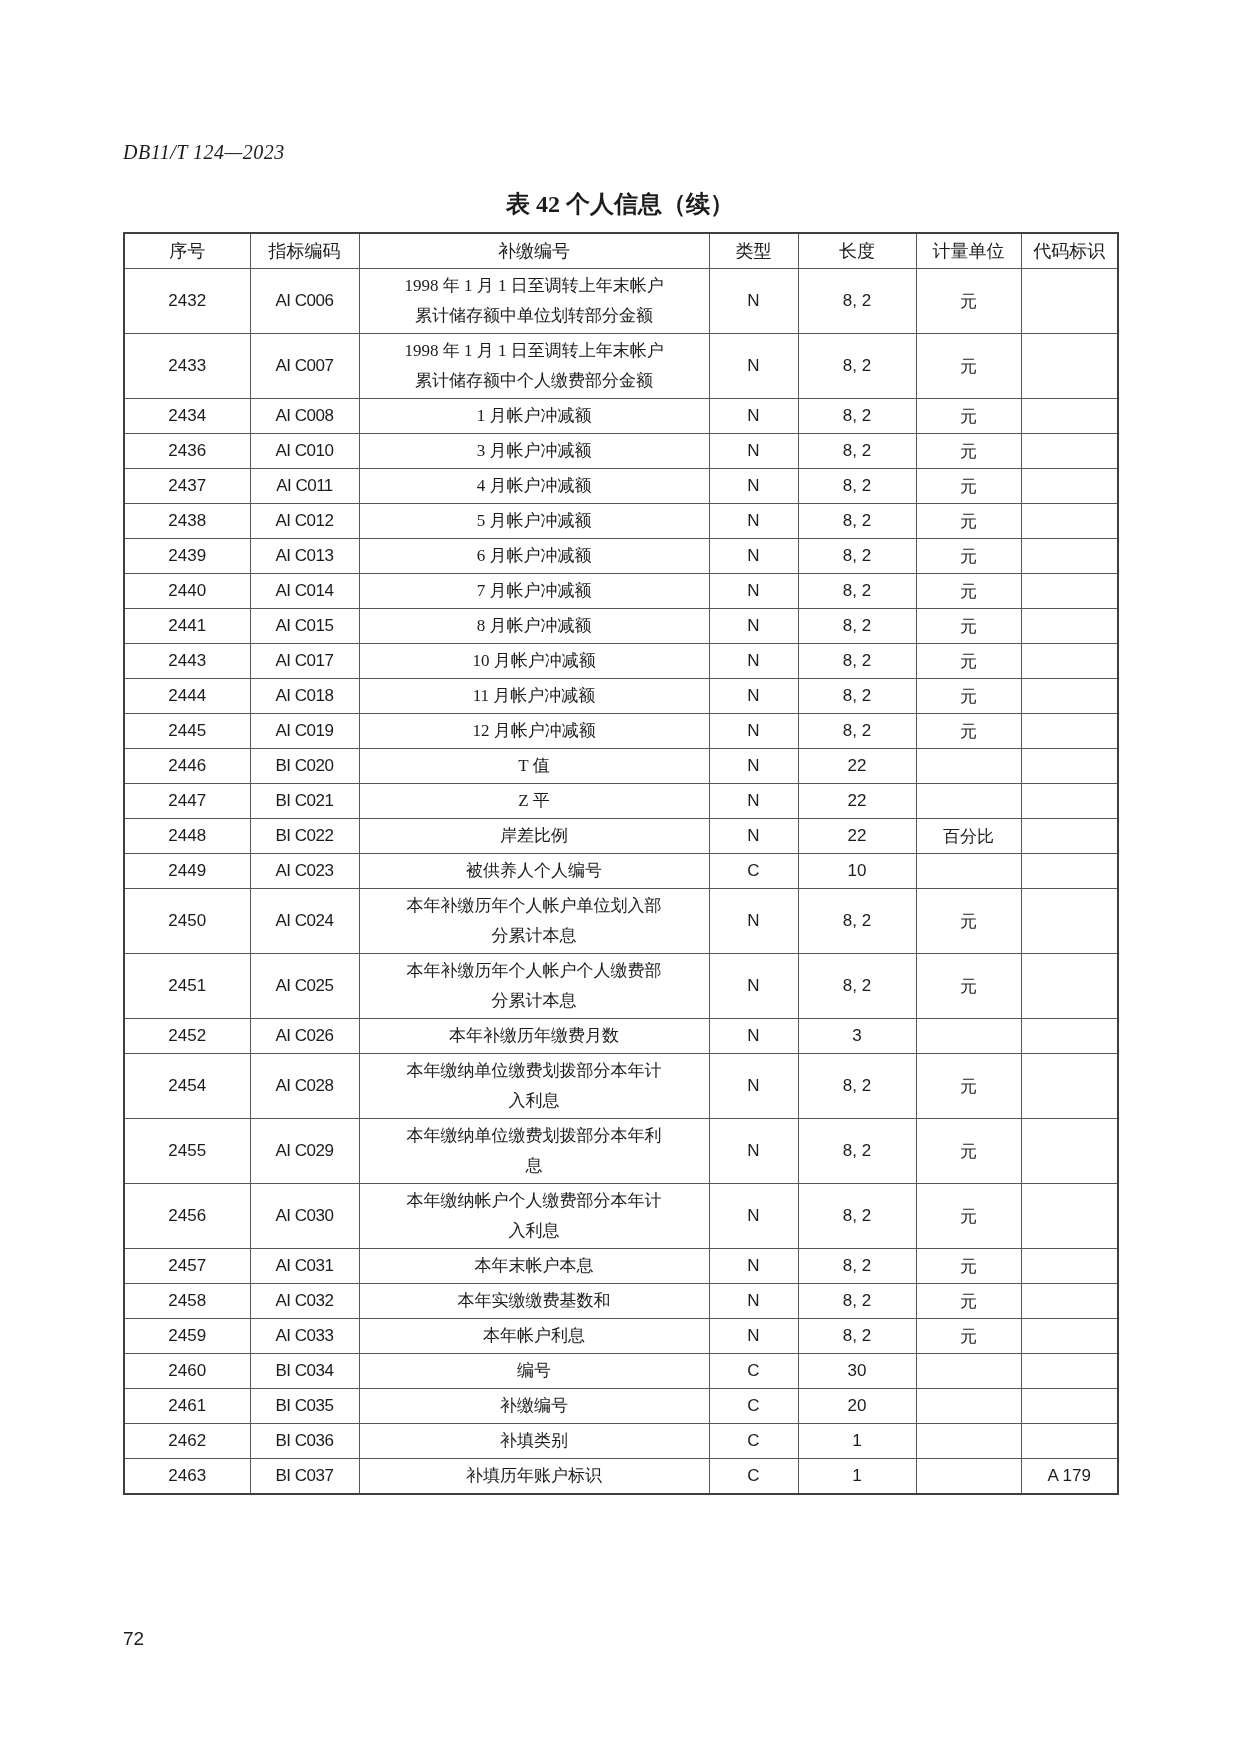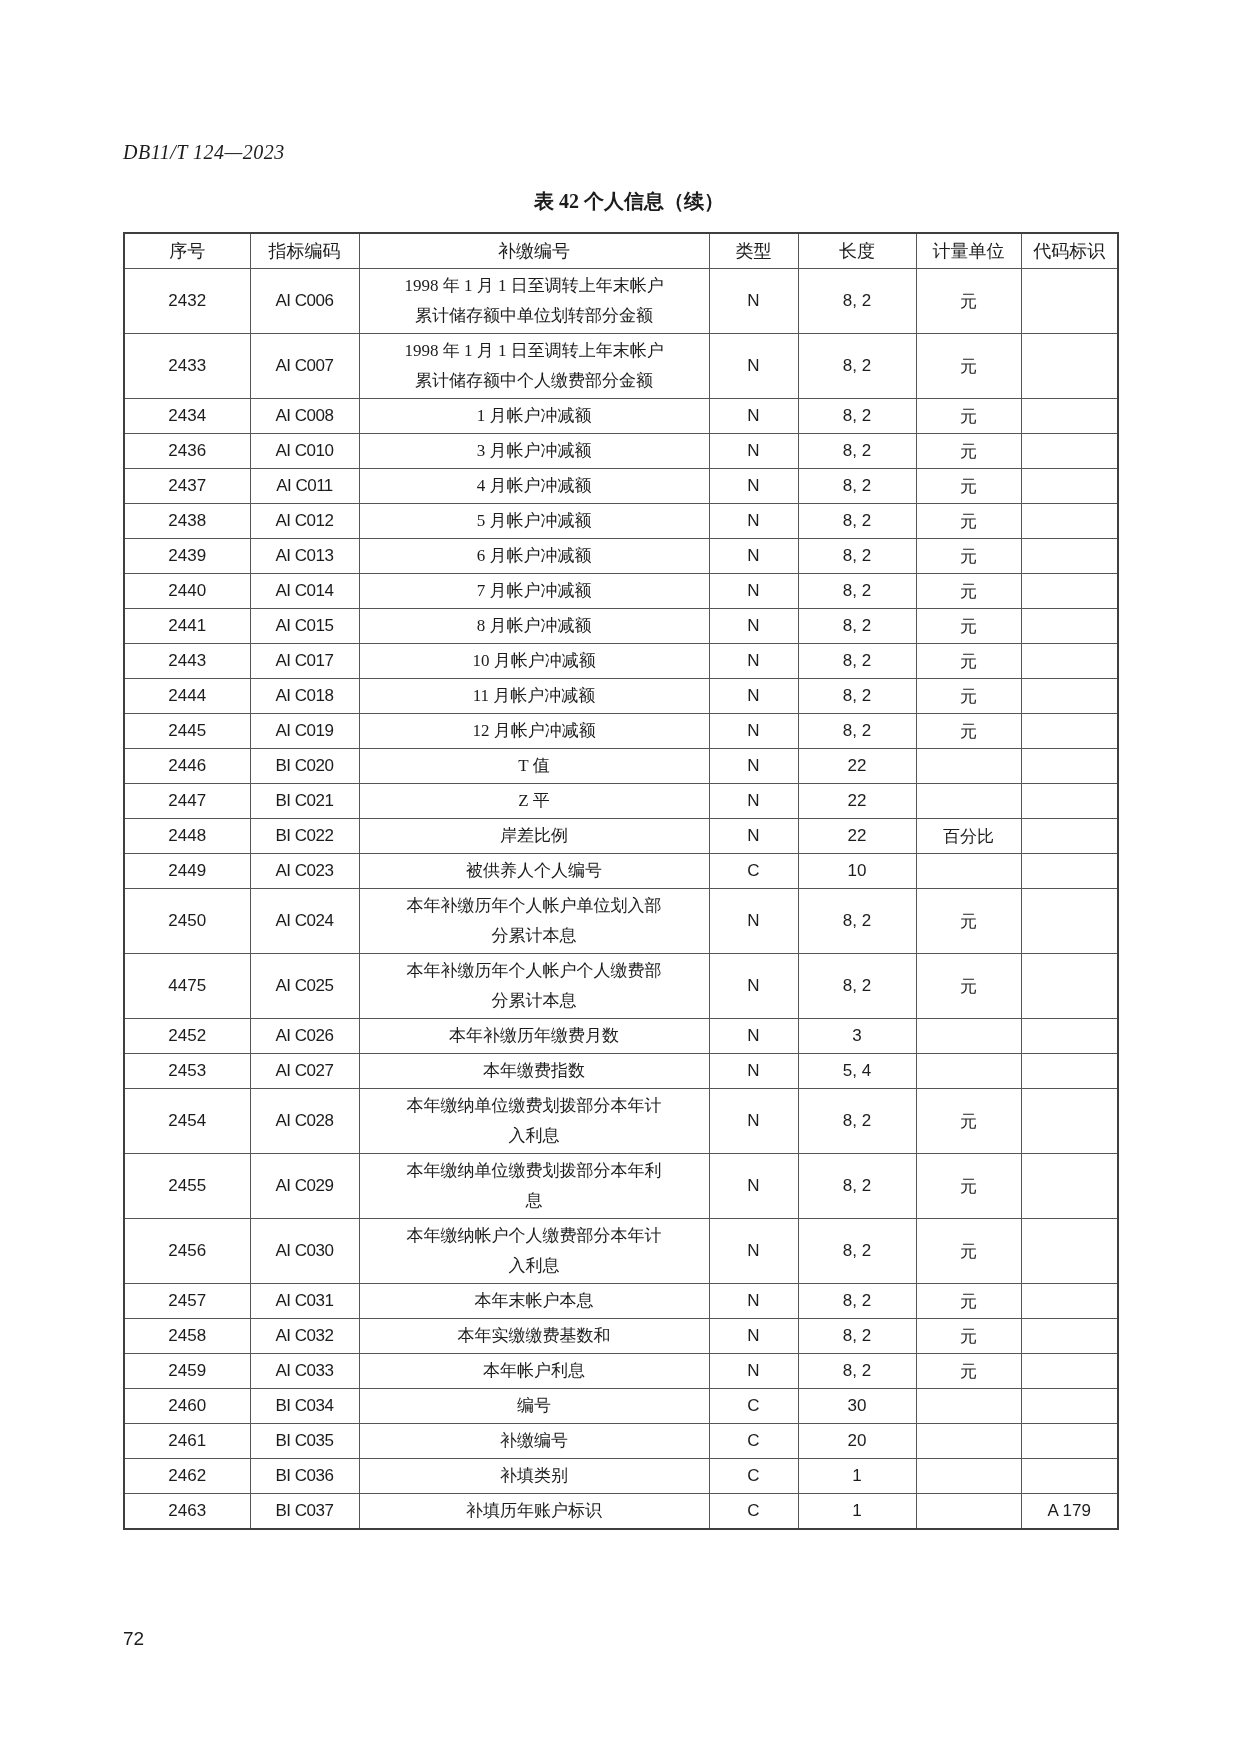--- a/index.html
+++ b/index.html
@@ -9,22 +9,22 @@
     position:relative;
     font-family:"Liberation Serif", serif;
     color:#1c1c1c;
   }
   .doc-number {
     position:absolute; left:123px; top:141px;
     font-family:"Liberation Serif", serif;
     font-size:20px; letter-spacing:0.5px;font-style:italic;
   }
   .table-title {
-    position:absolute; left:132px; top:188px; width:994px;
-    text-align:center; font-weight:bold; font-size:20px;
+    position:absolute; left:123px; top:188px; width:994px;
+    text-align:center; font-weight:bold; font-size:24px;
     font-family:"Liberation Serif", serif;
   }
   .table-wrap {
     position:absolute; left:123px; top:232px; width:994px;
   }
   table.spec {
     border-collapse:collapse; table-layout:fixed;
     width:994px;
     border:2px solid #3f3f3f;
   }
@@ -240,44 +240,35 @@
           <td class="c-seq">2450</td>
           <td class="c-code">AI C024</td>
           <td class="c-name">本年补缴历年个人帐户单位划入部
 分累计本息</td>
           <td class="c-type">N</td>
           <td class="c-len">8, 2</td>
           <td class="c-unit">元</td>
           <td class="c-codeid"></td>
         </tr>
         <tr class="tall">
-          <td class="c-seq">4475</td>
+          <td class="c-seq">2451</td>
           <td class="c-code">AI C025</td>
           <td class="c-name">本年补缴历年个人帐户个人缴费部
 分累计本息</td>
           <td class="c-type">N</td>
           <td class="c-len">8, 2</td>
           <td class="c-unit">元</td>
           <td class="c-codeid"></td>
         </tr>
         <tr>
           <td class="c-seq">2452</td>
           <td class="c-code">AI C026</td>
           <td class="c-name">本年补缴历年缴费月数</td>
           <td class="c-type">N</td>
           <td class="c-len">3</td>
-          <td class="c-unit"></td>
-          <td class="c-codeid"></td>
-        </tr>
-        <tr>
-          <td class="c-seq">2453</td>
-          <td class="c-code">AI C027</td>
-          <td class="c-name">本年缴费指数</td>
-          <td class="c-type">N</td>
-          <td class="c-len">5, 4</td>
           <td class="c-unit"></td>
           <td class="c-codeid"></td>
         </tr>
         <tr class="tall">
           <td class="c-seq">2454</td>
           <td class="c-code">AI C028</td>
           <td class="c-name">本年缴纳单位缴费划拨部分本年计
 入利息</td>
           <td class="c-type">N</td>
           <td class="c-len">8, 2</td>

